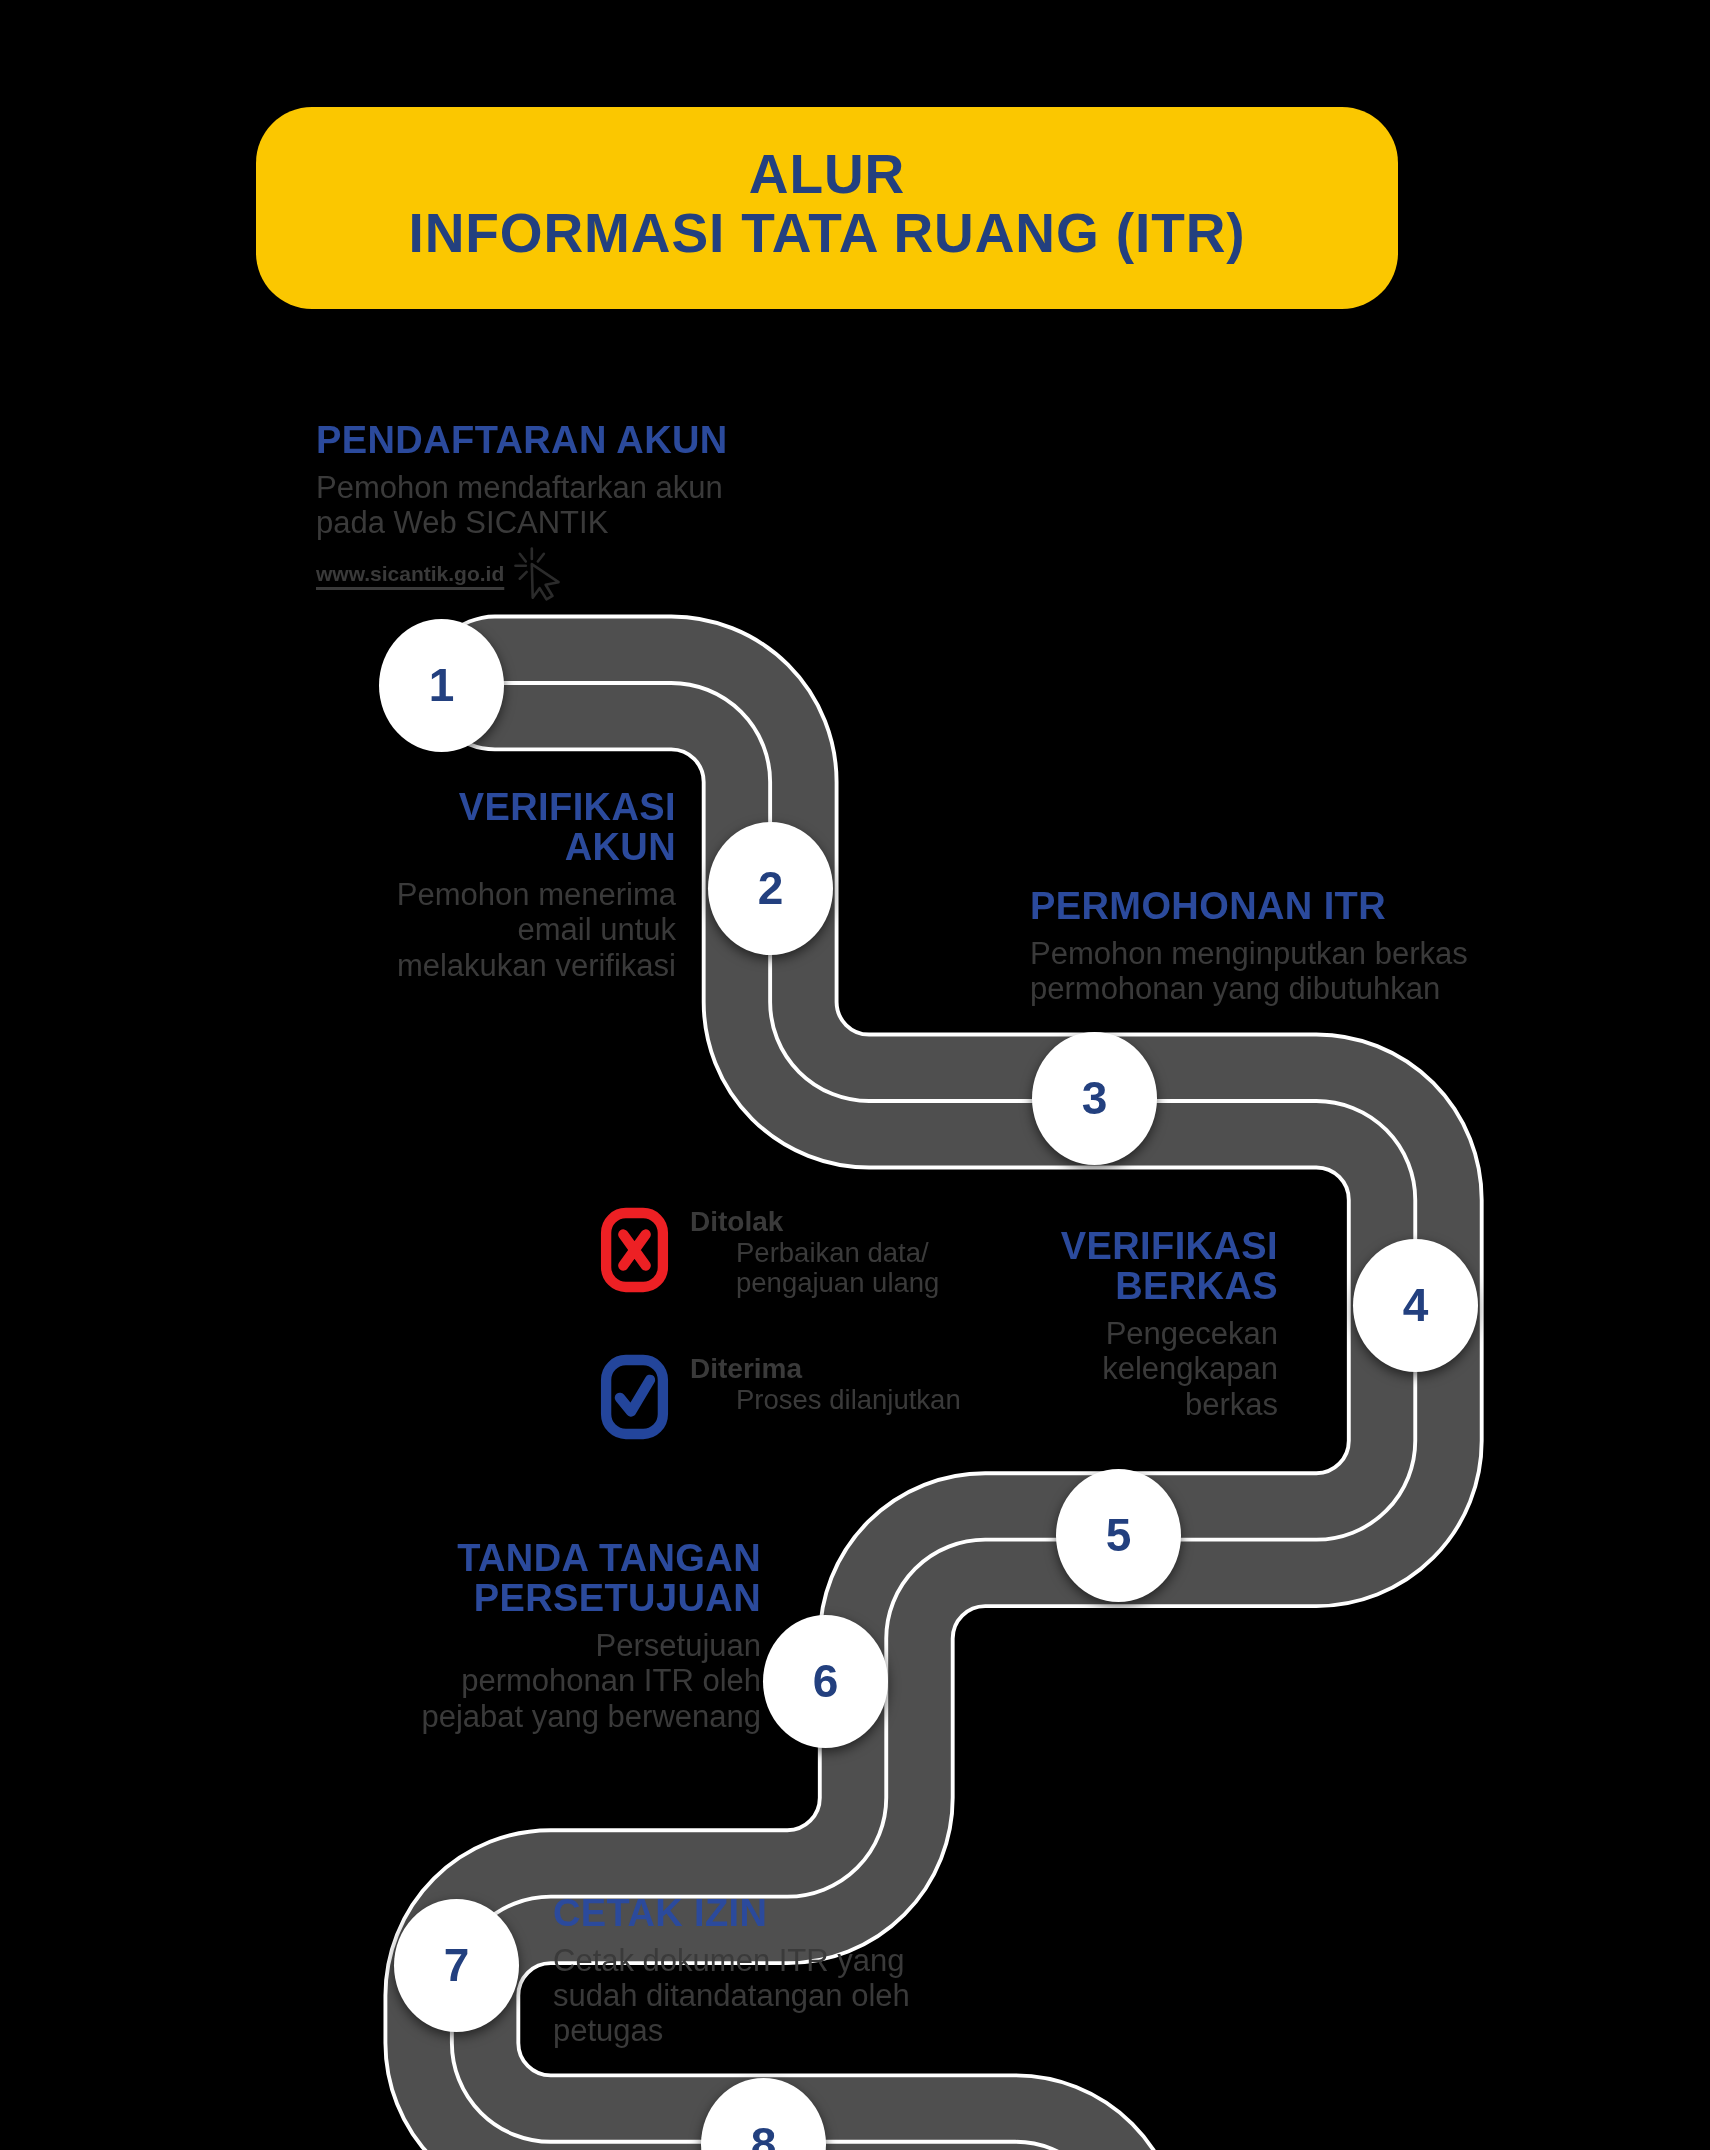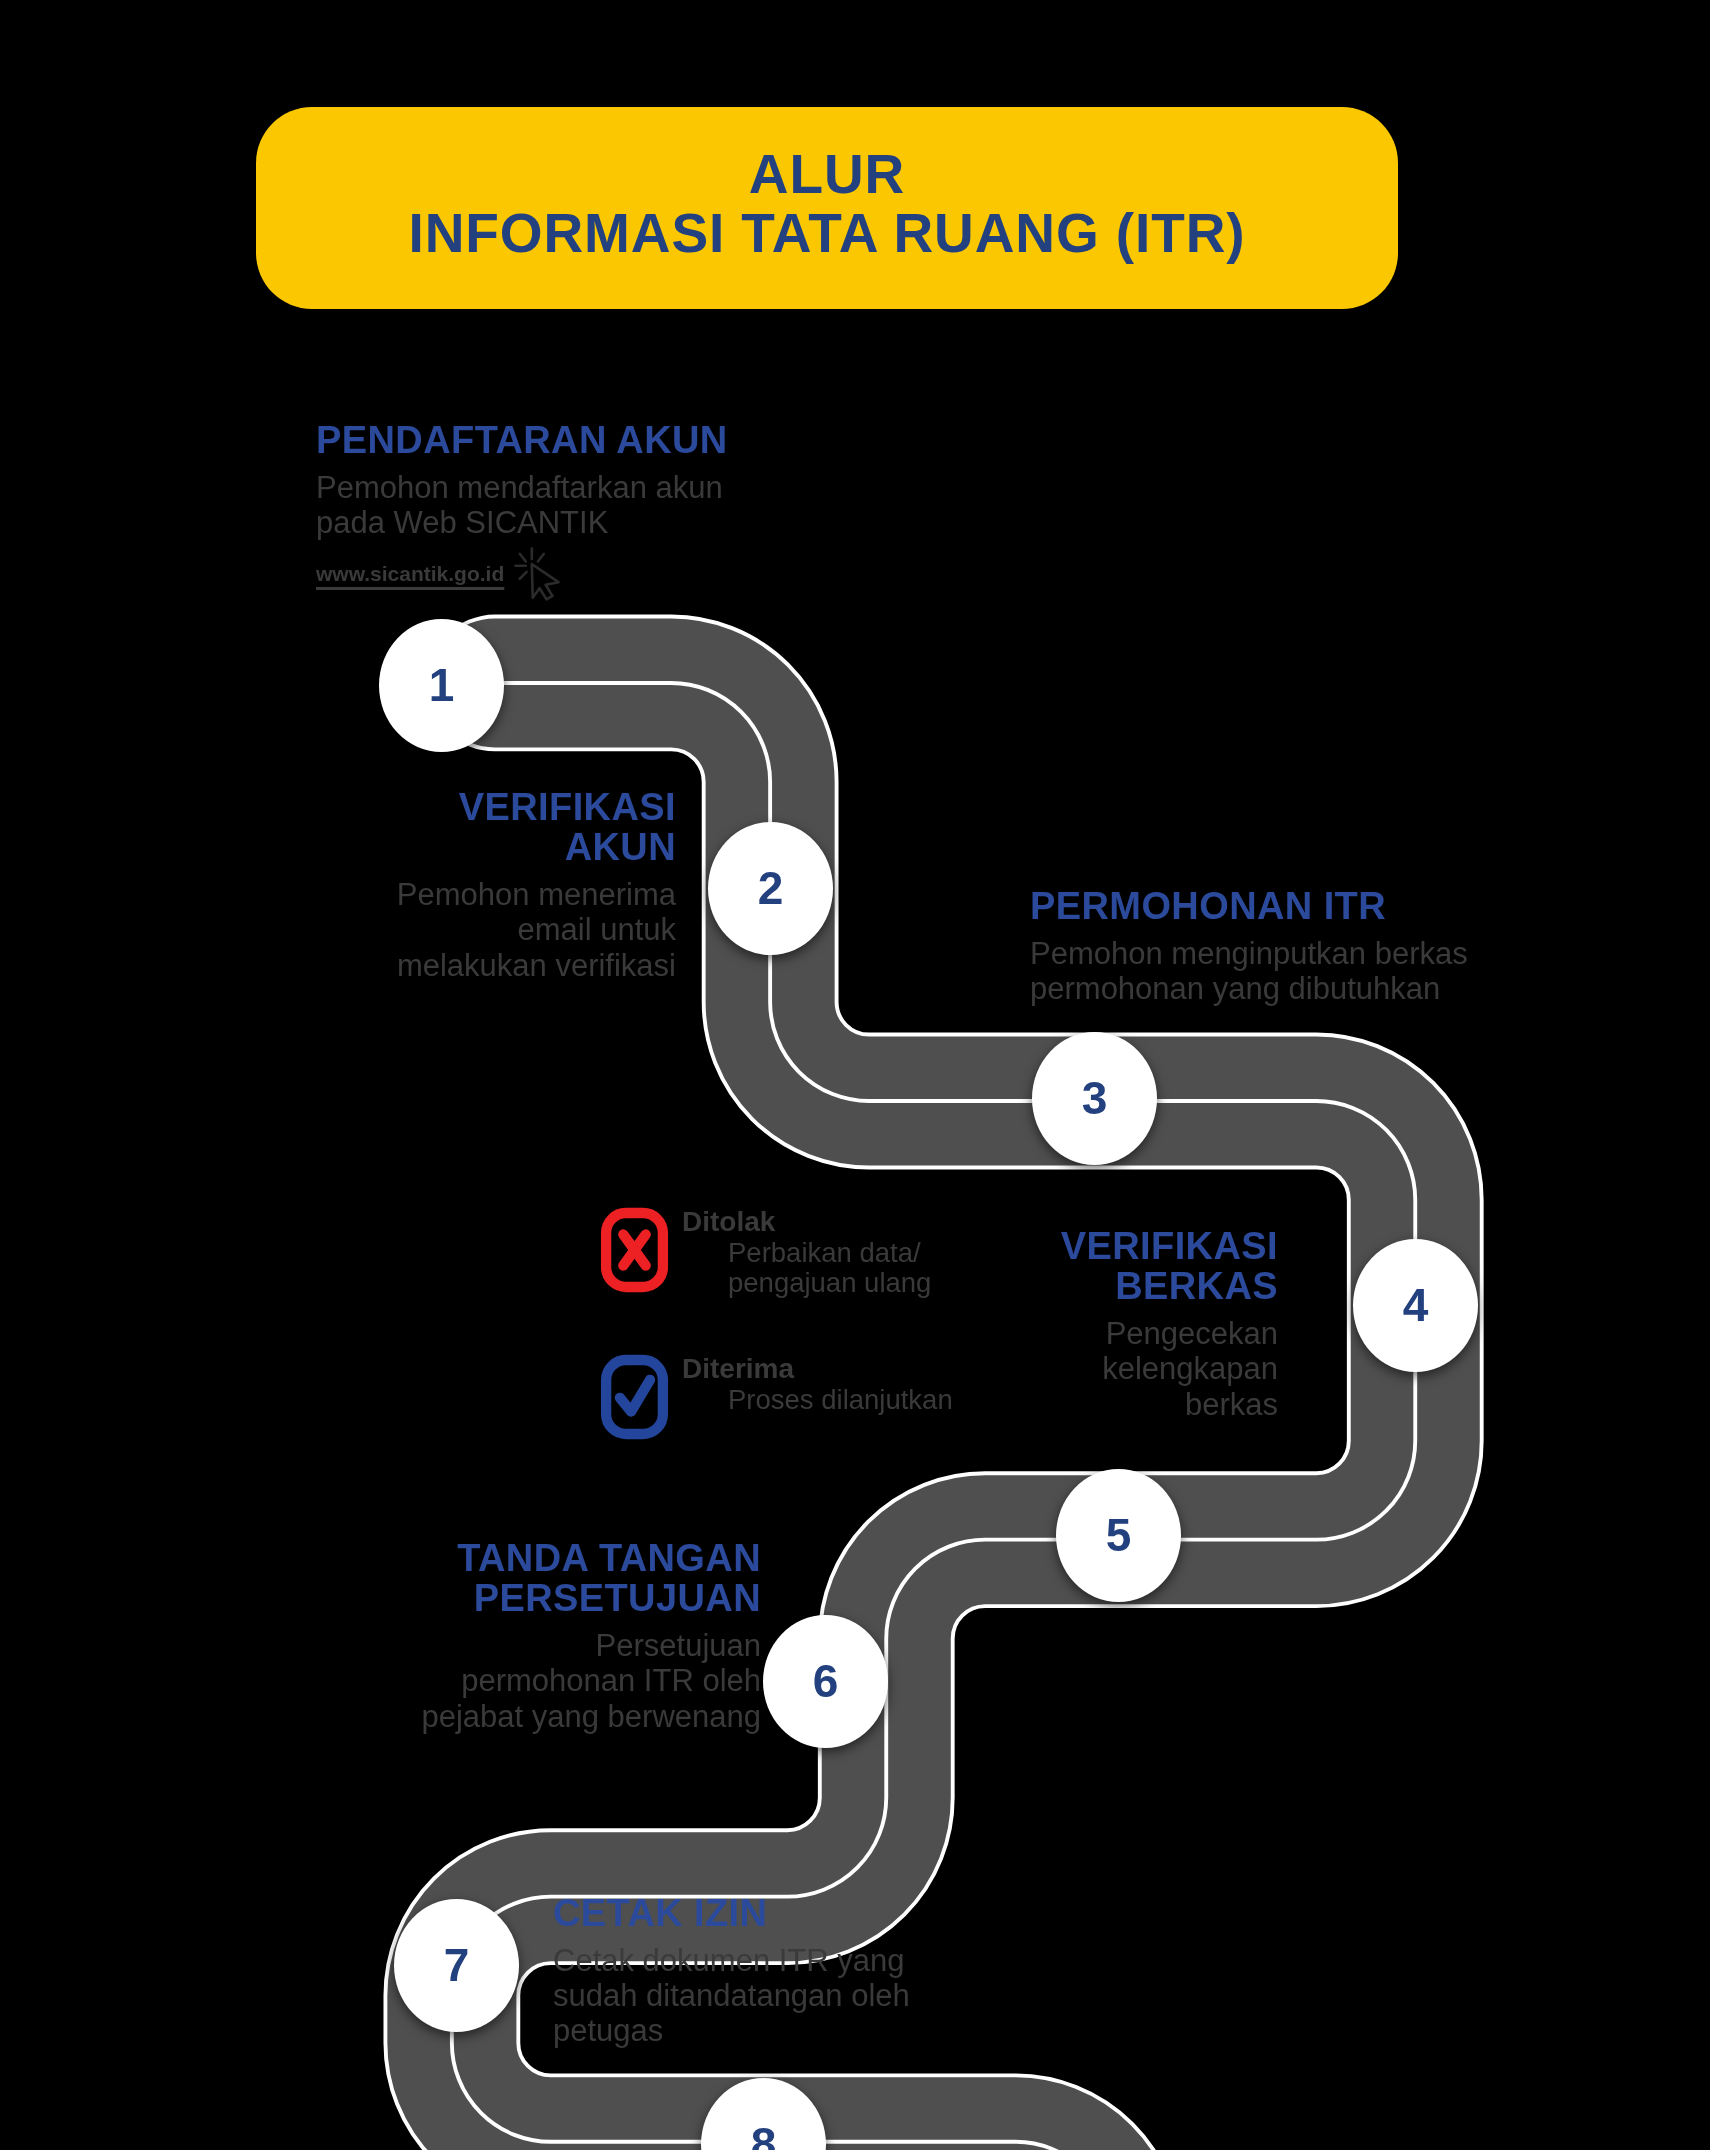--- a/index.html
+++ b/index.html
@@ -52,21 +52,21 @@
 
   
   #url-row{position:absolute;left:316px;top:546px;display:flex;align-items:center;gap:6.9px;}
   #url-text{
     color:#3a3a3a;font-weight:bold;font-size:21px;
     text-decoration:underline;text-underline-offset:6px;text-decoration-thickness:3px;
   }
 
   
   #legend{position:absolute;left:600px;top:1207px;width:387px;}
-  .legend-row{display:flex;align-items:flex-start;gap:13px;}
+  .legend-row{display:flex;align-items:flex-start;gap:21px;}
   .legend-row + .legend-row{margin-top:56px;}
   .legend-txt .lt-title{color:#3a3a3a;font-weight:bold;font-size:28px;line-height:1.04;}
   .legend-txt .lt-sub{color:#3a3a3a;font-weight:300;font-size:27.5px;line-height:1.1;margin-top:1.7px;margin-left:46px;}
 </style>
 </head>
 <body>
 
 <div id="stage">
 
   <div id="title-banner">

